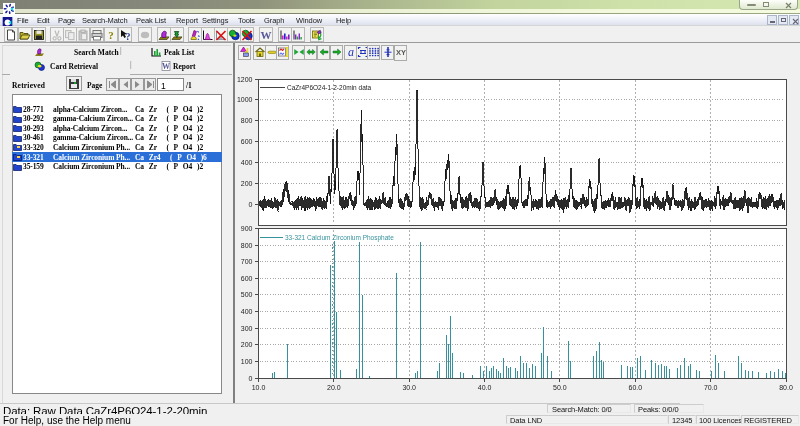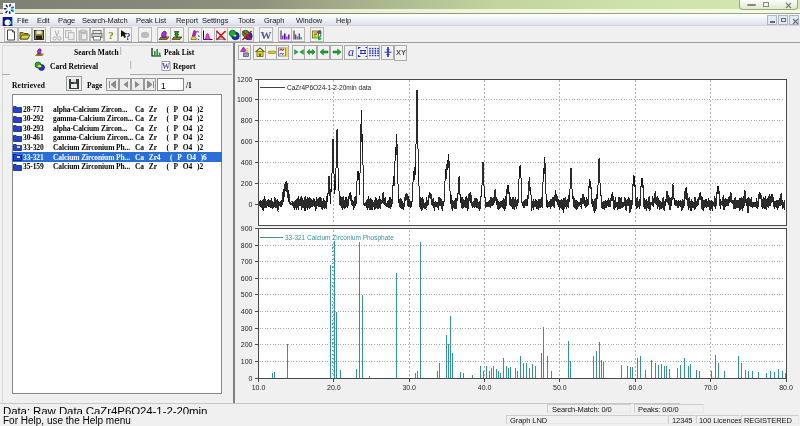--- a/index.html
+++ b/index.html
@@ -600,21 +600,21 @@
 <div style="position:absolute;left:634px;top:404px;width:70px;height:9px;border:1px solid #cdcdcd;border-right-color:#e8e8e8;border-bottom-color:#e8e8e8;font:7.5px 'Liberation Sans',sans-serif;color:#111;">
     <span style="position:absolute;left:3px;top:0px;white-space:nowrap;letter-spacing:-0.1px;text-align:right;">Peaks: 0/0/0</span>
   </div>
 <div style="position:absolute;left:707px;top:404px;width:90px;height:9px;border:1px solid #cdcdcd;border-right-color:#e8e8e8;border-bottom-color:#e8e8e8;font:7.5px 'Liberation Sans',sans-serif;color:#111;margin-top:20px;">
     <span style="position:absolute;left:13px;top:0px;white-space:nowrap;letter-spacing:-0.1px;">Cards: 7/148379</span>
   </div>
 <div class="abs" style="left:0;top:414px;width:800px;height:12px;background:#f0f0f0;">
  <span class="abs" style="left:3px;top:1px;font:10px 'Liberation Sans',sans-serif;color:#000;">For Help, use the Help menu</span>
 </div>
 <div style="position:absolute;left:506px;top:415px;width:162px;height:9px;border:1px solid #cdcdcd;border-right-color:#e8e8e8;border-bottom-color:#e8e8e8;font:7.5px 'Liberation Sans',sans-serif;color:#111;">
-    <span style="position:absolute;left:3px;top:0px;white-space:nowrap;letter-spacing:-0.1px;">Graph LND</span>
+    <span style="position:absolute;left:3px;top:0px;white-space:nowrap;letter-spacing:-0.1px;">Data LND</span>
   </div>
 <div style="position:absolute;left:668px;top:415px;width:28px;height:9px;border:1px solid #cdcdcd;border-right-color:#e8e8e8;border-bottom-color:#e8e8e8;font:7.5px 'Liberation Sans',sans-serif;color:#111;">
     <span style="position:absolute;left:3px;top:0px;white-space:nowrap;letter-spacing:-0.1px;">12345</span>
   </div>
 <div style="position:absolute;left:696px;top:415px;width:44px;height:9px;border:1px solid #cdcdcd;border-right-color:#e8e8e8;border-bottom-color:#e8e8e8;font:7.5px 'Liberation Sans',sans-serif;color:#111;">
     <span style="position:absolute;left:2px;top:0px;white-space:nowrap;letter-spacing:-0.1px;">100 Licences</span>
   </div>
 <div style="position:absolute;left:741px;top:415px;width:58px;height:9px;border:1px solid #cdcdcd;border-right-color:#e8e8e8;border-bottom-color:#e8e8e8;font:7.5px 'Liberation Sans',sans-serif;color:#111;">
     <span style="position:absolute;left:2px;top:0px;white-space:nowrap;letter-spacing:-0.1px;">REGISTERED</span>
   </div>

